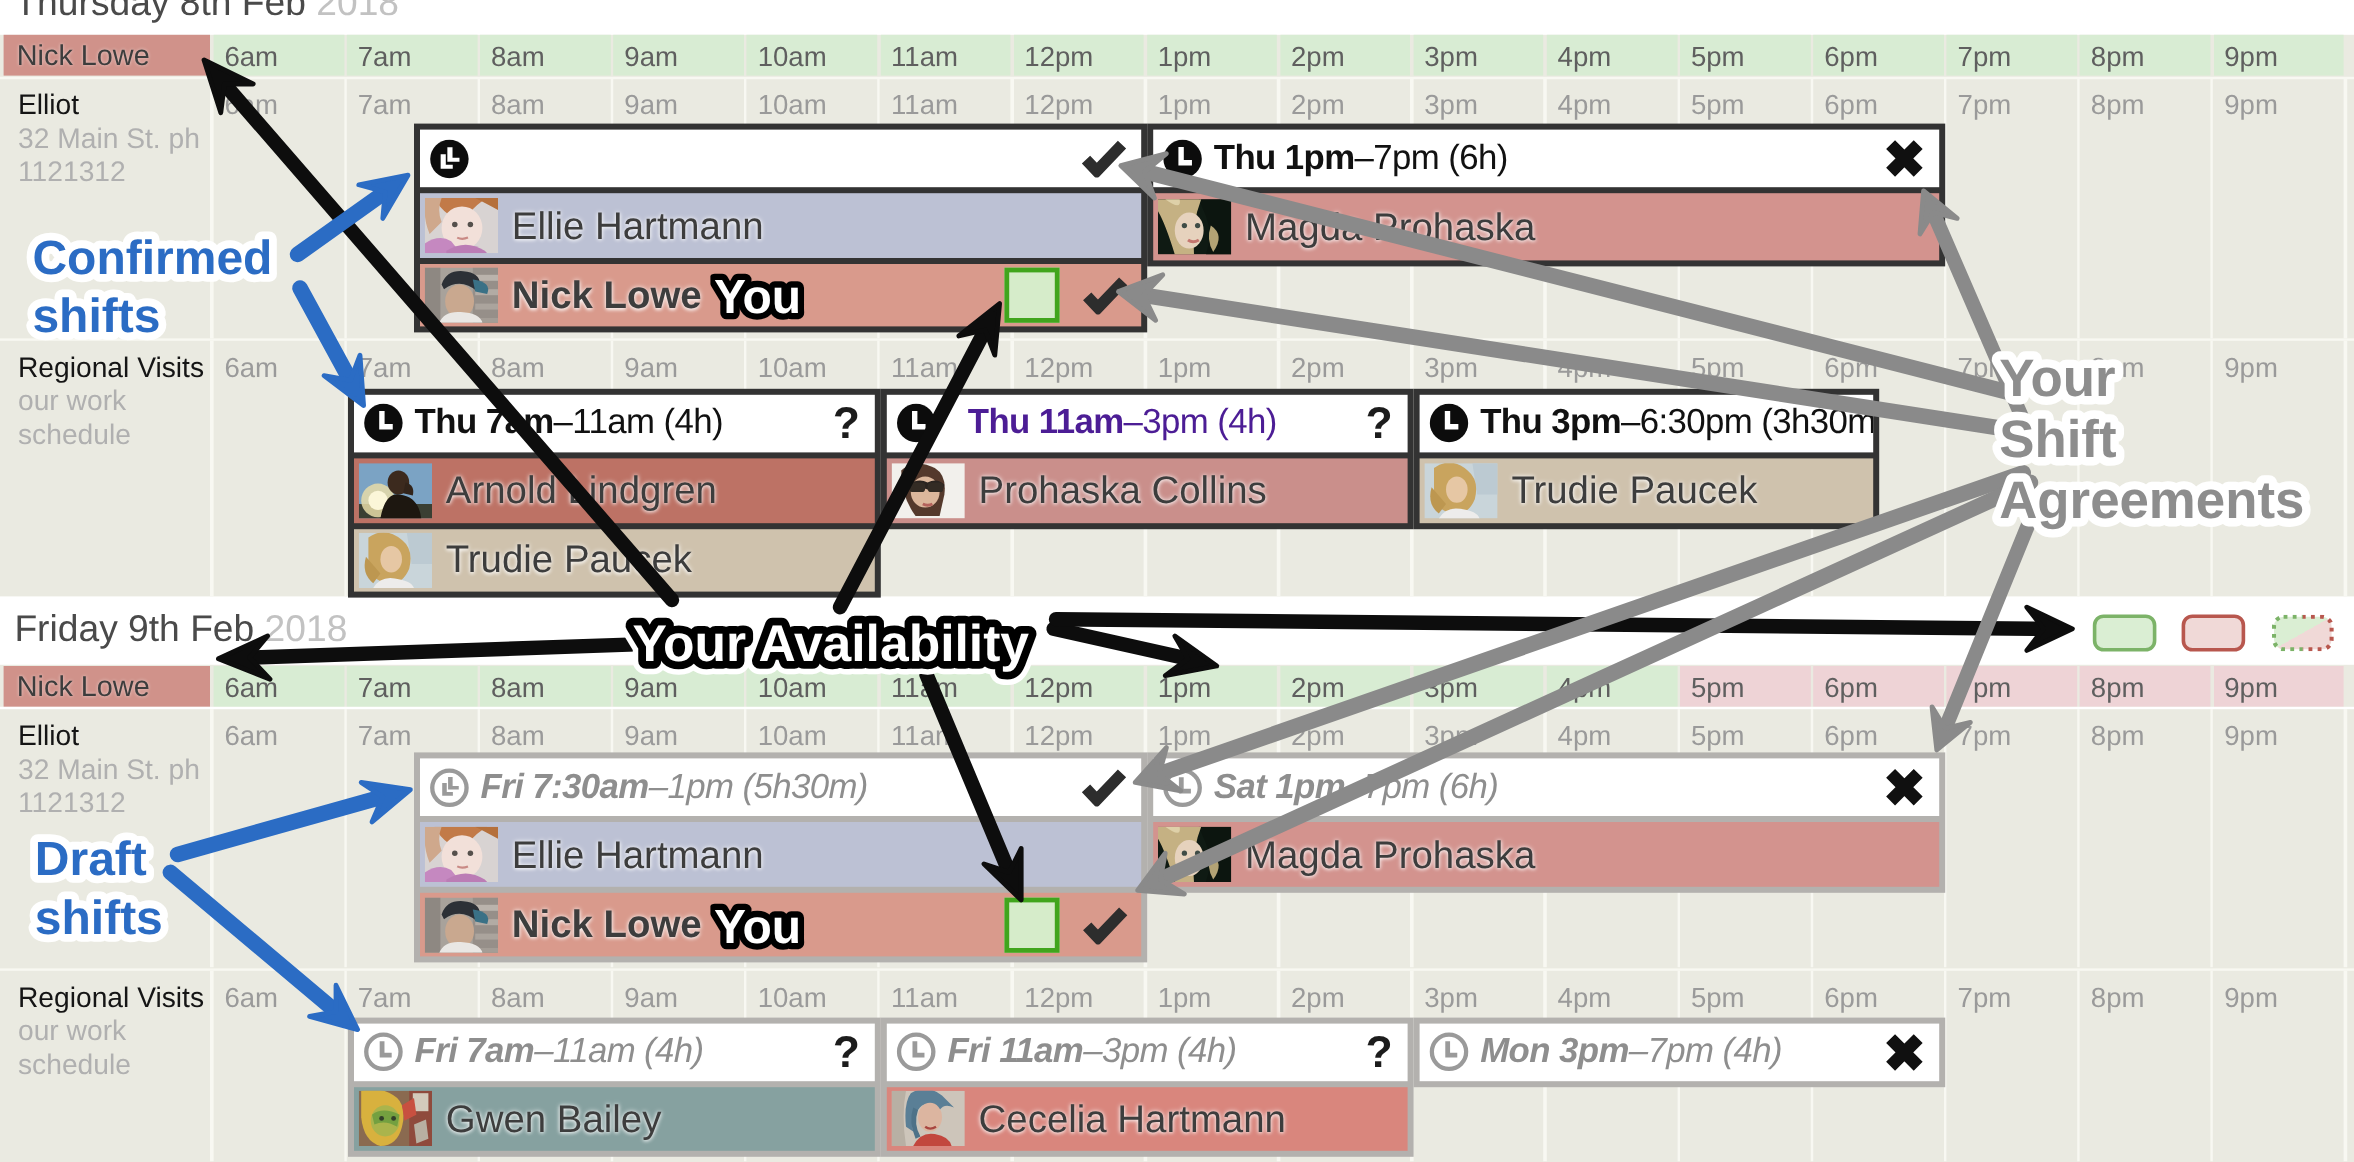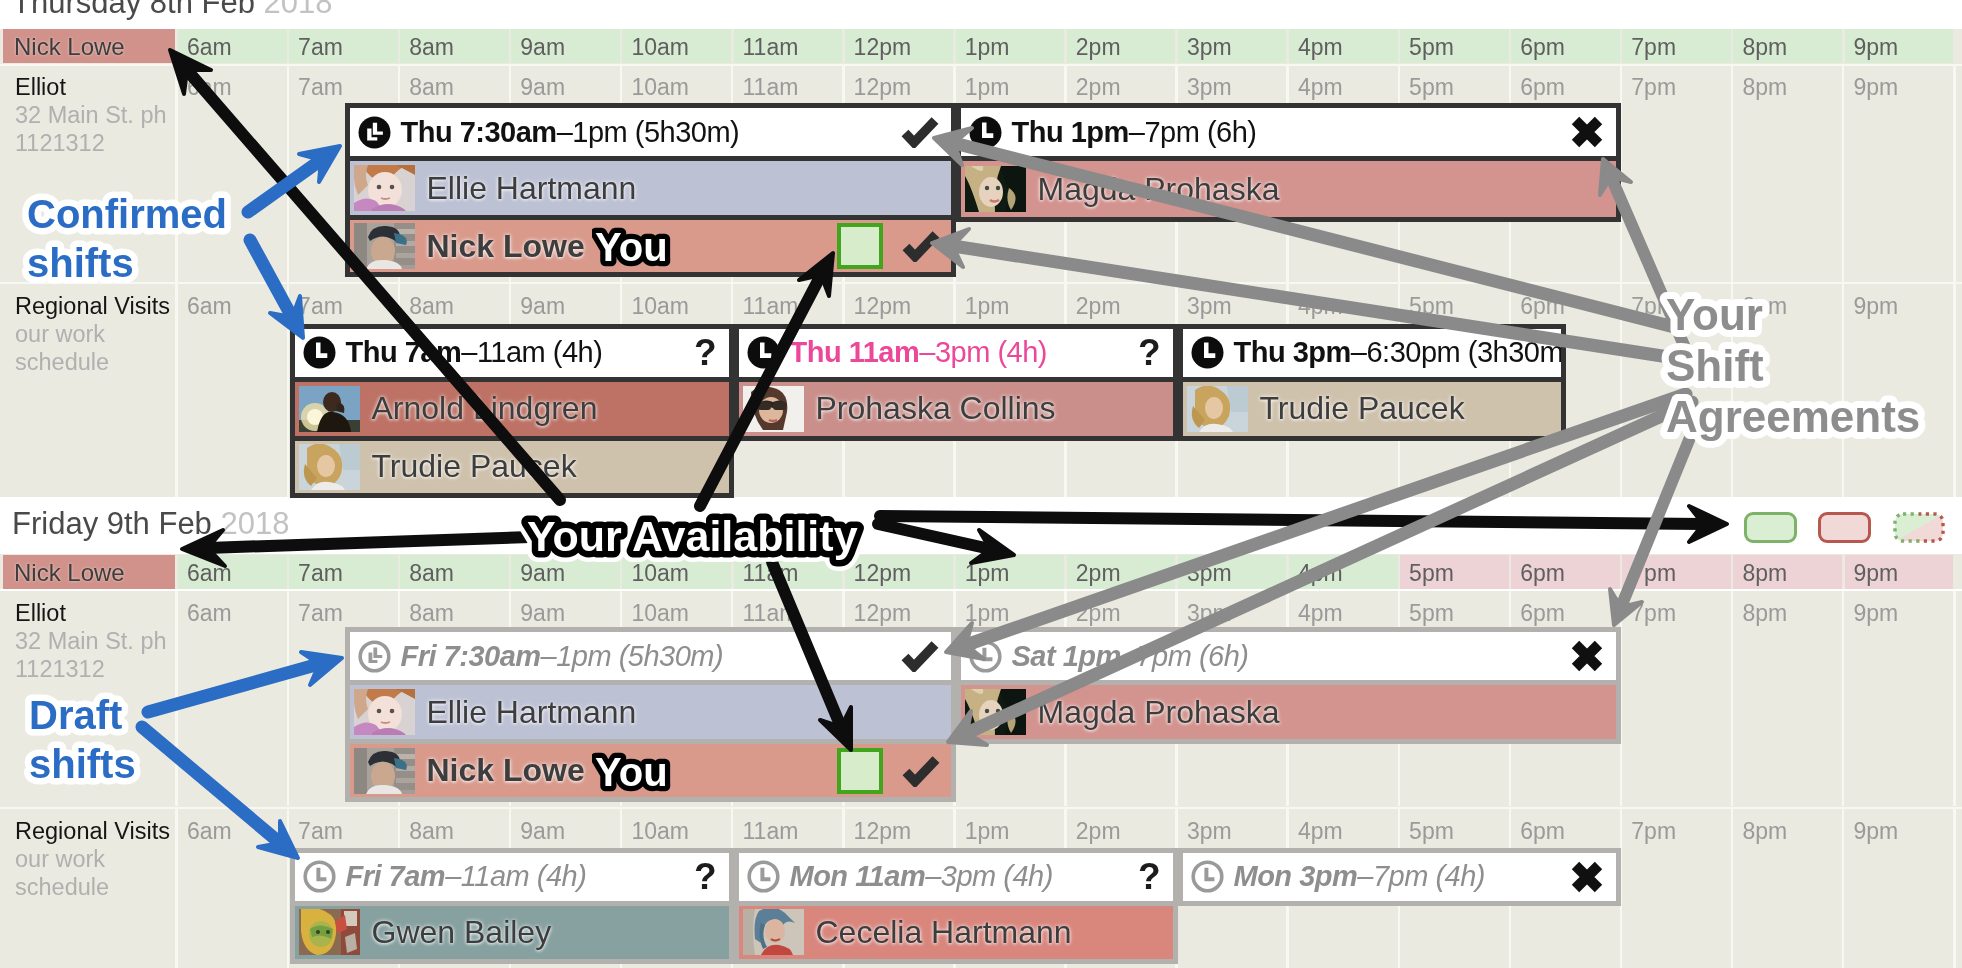--- a/index.html
+++ b/index.html
@@ -208,21 +208,20 @@
 <div style="position:absolute;left:0;top:63.5px;width:1962px;height:2px;background:#f8f8f2"></div>
 <div style="position:absolute;left:0;top:282px;width:1962px;height:2px;background:#f8f8f2"></div>
 <div style="position:absolute;left:0;top:806.5px;width:1962px;height:2px;background:#f8f8f2"></div>
 <div style="position:absolute;left:0;top:588.5px;width:1962px;height:2px;background:#fff"></div>
 <div style="position:absolute;left:344.5px;top:103px;width:611px;height:174px;background:#333333;box-sizing:border-box;padding:5px">
     <div style="height:48px;background:#fff;display:flex;align-items:center;padding:0 12px 0 8px;white-space:nowrap;box-sizing:border-box">
       <svg width="33" height="33" viewBox="-16.5 -16.5 33 33" style="flex:0 0 auto">
         <circle r="16" fill="#0c0c0c"></circle>
         <path d="M-1.7 -9.7 h4.3 v8.6 h5.8 v3.4 h-10.1 z M-7.3 -3.9 h4.3 v8.6 h5.8 v3.4 h-10.1 z" fill="#fff"></path>
       </svg>
-      <span style="margin-left:10px;font-size:29px;color:#111;letter-spacing:-0.5px;"><b>Thu 7:30am</b>–1pm (5h30m)</span>
       <span style="margin-left:auto"></span>
       <svg width="38" height="32" viewBox="-19 -16 38 32" style="flex:0 0 auto">
         <path d="M-15 1 L-6 10.5 L15 -11.5" stroke="#2d2d2d" stroke-width="9.5" fill="none"></path>
       </svg>
     </div>
     <div style="margin-top:5px;height:54px;background:#bcc1d4;display:flex;align-items:center;padding:0 11px 0 4px;white-space:nowrap;overflow:hidden;box-sizing:border-box">
       <svg width="61" height="46" viewBox="0 0 61 46" style="flex:0 0 auto;display:block">
         <rect width="61" height="46" fill="#d8d3d2"></rect>
         <path d="M8 0 H52 Q42 6 38 12 L20 14 Q12 8 8 0 Z" fill="#c27a48"></path>
         <path d="M42 0 H61 V10 Q50 4 42 0 Z" fill="#b5703c"></path>
@@ -325,21 +324,21 @@
       <span style="margin-left:12px;font-size:32px;color:#3d3d3d;text-shadow:0 0 4px rgba(255,255,255,.85),0 1px 3px rgba(255,255,255,.7)">Trudie Paucek</span>
       <span style="margin-left:auto"></span>
     </div>
   </div>
 <div style="position:absolute;left:733.5px;top:323.5px;width:444px;height:117px;background:#333333;box-sizing:border-box;padding:5px">
     <div style="height:48px;background:#fff;display:flex;align-items:center;padding:0 12px 0 8px;white-space:nowrap;box-sizing:border-box">
       <svg width="33" height="33" viewBox="-16.5 -16.5 33 33" style="flex:0 0 auto">
         <circle r="16" fill="#0c0c0c"></circle>
         <path d="M-3.5 -10 h4.5 v10.8 h6.8 v4.7 h-11.3 z" fill="#fff"></path>
       </svg>
-      <span style="margin-left:10px;font-size:29px;color:#ec4899;letter-spacing:-0.5px;"><b>Thu 11am</b>–3pm (4h)</span>
+      <span style="margin-left:27px;font-size:29px;color:#4c1d95;letter-spacing:-0.5px;"><b>Thu 11am</b>–3pm (4h)</span>
       <span style="margin-left:auto"></span>
       <span style="font-weight:bold;font-size:37px;color:#1c1c1c;flex:0 0 auto;line-height:1">?</span>
     </div>
     <div style="margin-top:5px;height:54px;background:#ca8f8b;display:flex;align-items:center;padding:0 11px 0 4px;white-space:nowrap;overflow:hidden;box-sizing:border-box">
       <svg width="61" height="46" viewBox="0 0 61 46" style="flex:0 0 auto;display:block">
         <rect width="61" height="46" fill="#f2f0ec"></rect>
         <path d="M8 6 Q20 -4 36 4 Q46 10 44 26 L40 44 H20 Q8 28 8 6 Z" fill="#54392c"></path>
         <ellipse cx="28" cy="24" rx="12" ry="13" fill="#dcb79c"></ellipse>
         <path d="M14 18 Q22 12 30 16 Q38 12 44 18 L42 24 Q36 20 30 22 Q22 18 16 24 Z" fill="#2b2420"></path>
         <rect x="15" y="16" width="13" height="8" rx="3" fill="#332b24"></rect>
@@ -479,21 +478,21 @@
       <span style="margin-left:12px;font-size:32px;color:#3d3d3d;text-shadow:0 0 4px rgba(255,255,255,.85),0 1px 3px rgba(255,255,255,.7)">Gwen Bailey</span>
       <span style="margin-left:auto"></span>
     </div>
   </div>
 <div style="position:absolute;left:733.5px;top:847.5px;width:444px;height:116px;background:#b3b1ae;box-sizing:border-box;padding:5px">
     <div style="height:48px;background:#fff;display:flex;align-items:center;padding:0 12px 0 8px;white-space:nowrap;box-sizing:border-box">
       <svg width="33" height="33" viewBox="-16.5 -16.5 33 33" style="flex:0 0 auto">
         <circle r="14.3" fill="#fff" stroke="#9a9a9a" stroke-width="3.6"></circle>
         <path d="M-3.1 -8.8 h4 v9.5 h6 v4.1 h-10 z" fill="#9a9a9a"></path>
       </svg>
-      <span style="margin-left:10px;font-size:29px;font-style:italic;color:#8e8e8e;letter-spacing:-0.5px;"><b>Mon 11am</b>–3pm (4h)</span>
+      <span style="margin-left:10px;font-size:29px;font-style:italic;color:#8e8e8e;letter-spacing:-0.5px;"><b>Fri 11am</b>–3pm (4h)</span>
       <span style="margin-left:auto"></span>
       <span style="font-weight:bold;font-size:37px;color:#1c1c1c;flex:0 0 auto;line-height:1">?</span>
     </div>
     <div style="margin-top:5px;height:53px;background:#d9867d;display:flex;align-items:center;padding:0 11px 0 4px;white-space:nowrap;overflow:hidden;box-sizing:border-box">
       <svg width="61" height="46" viewBox="0 0 61 46" style="flex:0 0 auto;display:block">
         <rect width="61" height="46" fill="#cdc5ba"></rect>
         <path d="M0 0 H12 Q8 20 12 46 H0 Z" fill="#b8b0a4"></path>
         <path d="M16 2 Q30 -6 42 4 L52 14 Q44 10 40 16 Q28 6 22 16 Q16 24 18 34 L12 30 Q10 10 16 2 Z" fill="#5a7f96"></path>
         <ellipse cx="32" cy="22" rx="10" ry="12" fill="#dcb5a0"></ellipse>
         <path d="M22 16 Q18 28 24 38 L20 40 Q14 26 18 14 Z" fill="#4d7288"></path>

